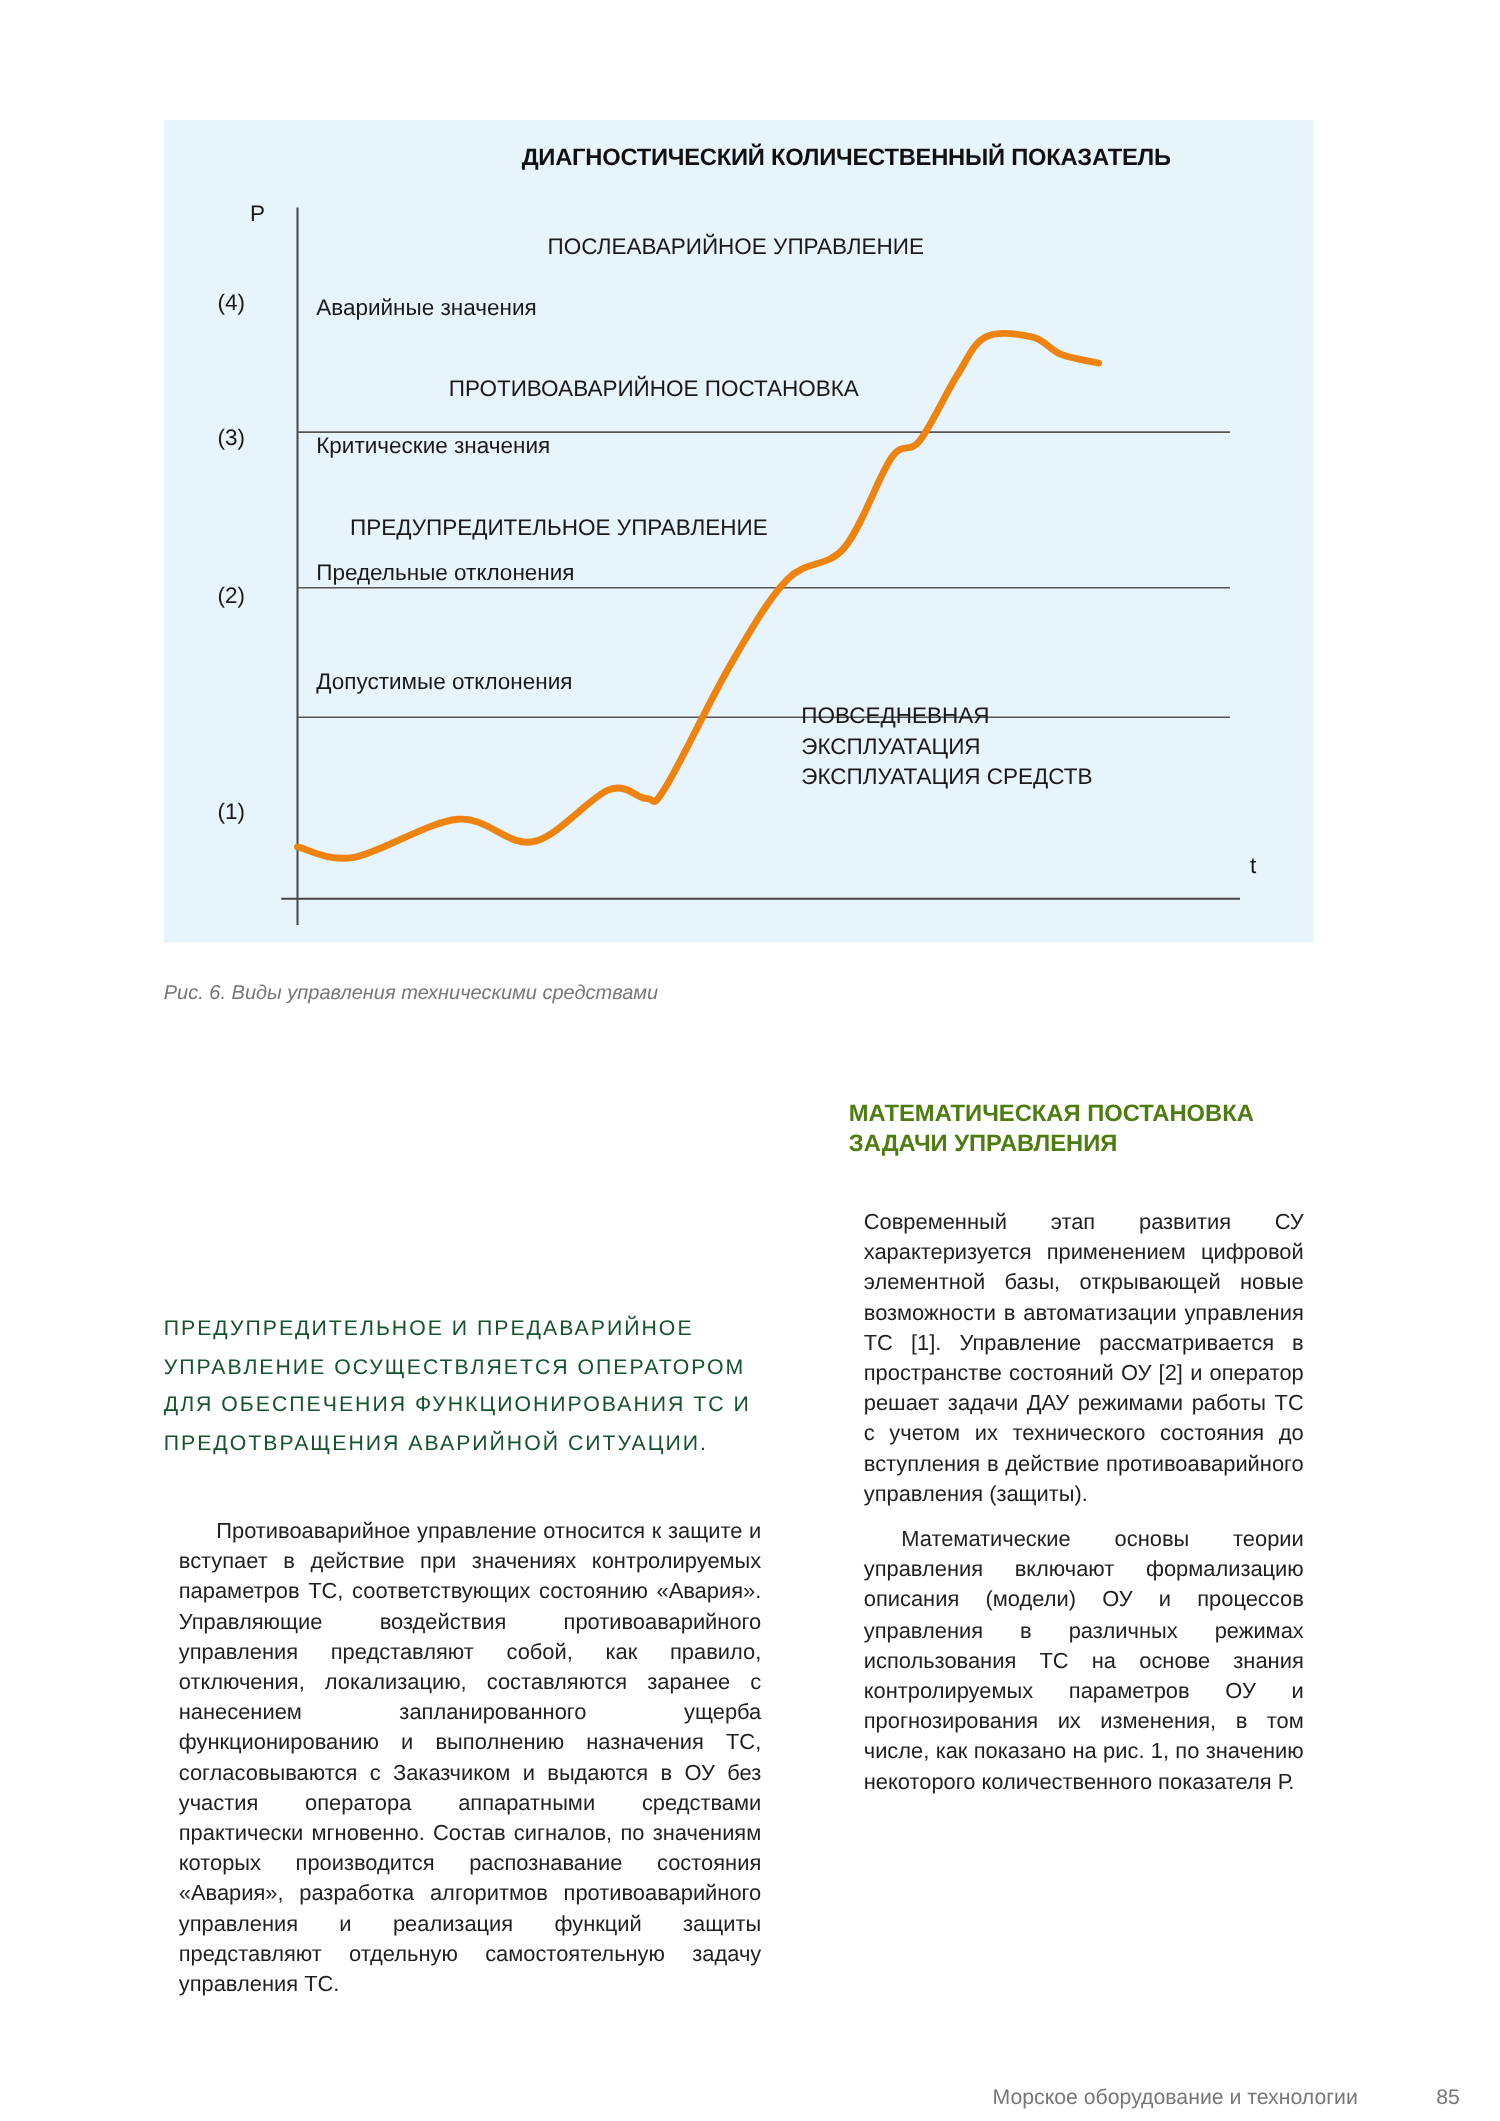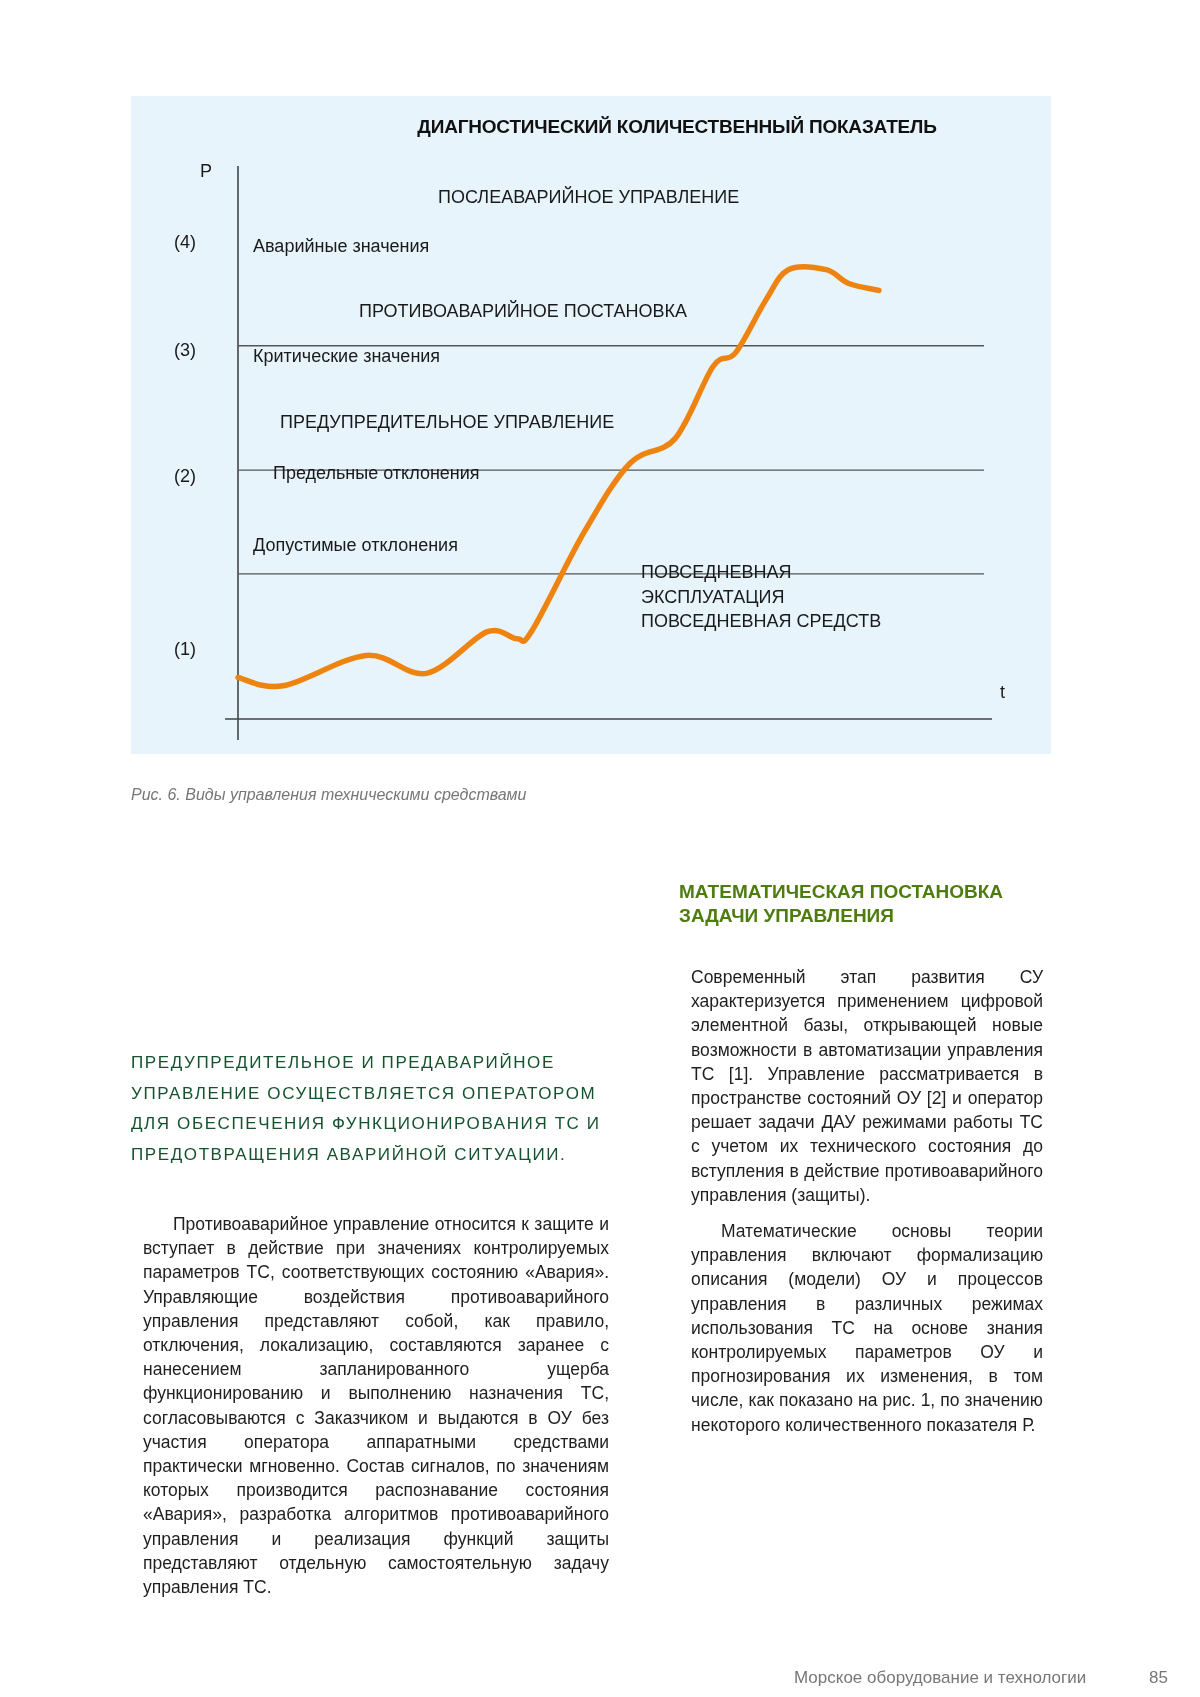--- a/index.html
+++ b/index.html
@@ -42,27 +42,27 @@
   <div class="lbl" style="left:43px;top:370px;">(2)</div>
   <div class="lbl" style="left:43px;top:543px;">(1)</div>
 
   <div class="lbl" style="left:307px;top:91px;">ПОСЛЕАВАРИЙНОЕ УПРАВЛЕНИЕ</div>
   <div class="lbl" style="left:122px;top:140px;">Аварийные значения</div>
 
   <div class="lbl" style="left:228px;top:205px;">ПРОТИВОАВАРИЙНОЕ ПОСТАНОВКА</div>
   <div class="lbl" style="left:122px;top:250px;text-align:center;">Критические значения</div>
 
   <div class="lbl" style="left:149px;top:316px;">ПРЕДУПРЕДИТЕЛЬНОЕ УПРАВЛЕНИЕ</div>
-  <div class="lbl" style="left:122px;top:367px;margin-left:20px;">Предельные отклонения</div>
+  <div class="lbl" style="left:122px;top:352px;">Предельные отклонения</div>
 
   <div class="lbl" style="left:122px;top:439px;">Допустимые отклонения</div>
   <div class="lbl" id="daily-zone" style="left:510px;top:464px;white-space:normal;width:280px;line-height:24.5px;">
       <div>ПОВСЕДНЕВНАЯ</div>
       <div>ЭКСПЛУАТАЦИЯ</div>
-      <div>ПОВСЕДНЕВНАЯ СРЕДСТВ</div>
+      <div>ЭКСПЛУАТАЦИЯ СРЕДСТВ</div>
     </div>
 </div>
 
 <div class="caption">Рис. 6. Виды управления техническими средствами</div>
 
 <div class="h2">МАТЕМАТИЧЕСКАЯ ПОСТАНОВКА ЗАДАЧИ УПРАВЛЕНИЯ</div>
 
 <div class="col" style="left:679px;top:953px;width:376px;">
   <p>Современный этап развития СУ характеризуется применением цифровой элементной базы, открывающей новые возможности в автоматизации управления ТС [1]. Управление рассматривается в пространстве состояний ОУ [2] и оператор решает задачи ДАУ режимами работы ТС с учетом их технического состояния до вступления в действие противоаварийного управления (защиты).</p>
   <p class="indent">Математические основы теории управления включают формализацию описания (модели) ОУ и процессов управления в различных режимах использования ТС на основе знания контролируемых параметров ОУ и прогнозирования их изменения, в том числе, как показано на рис. 1, по значению некоторого количественного показателя Р.</p>

